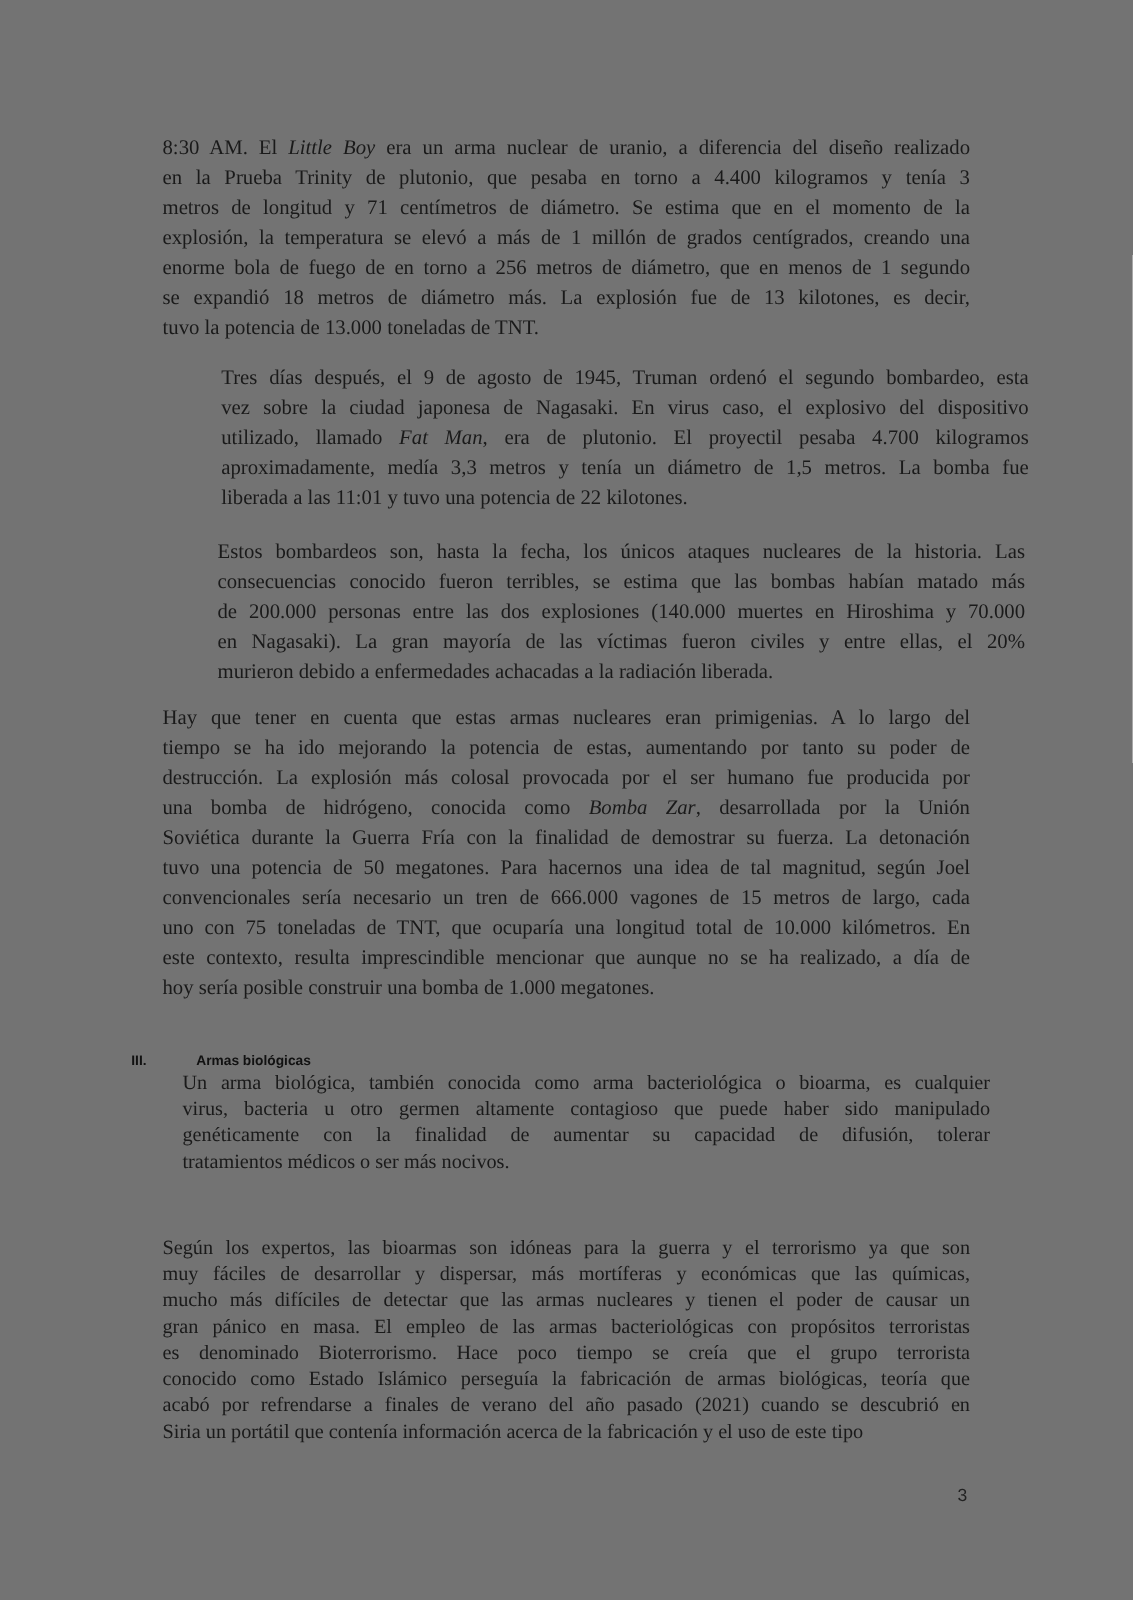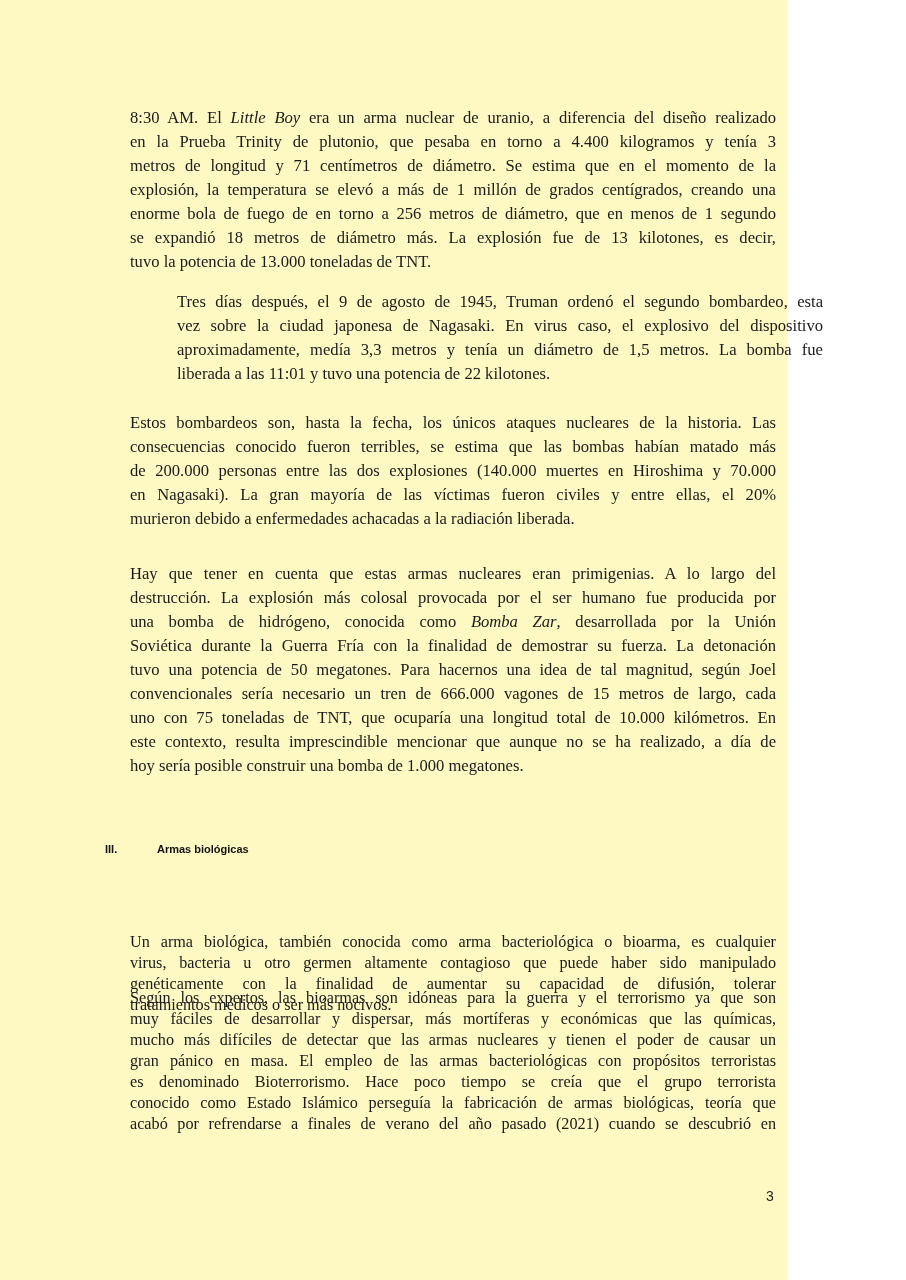--- a/index.html
+++ b/index.html
@@ -1,17 +1,17 @@
 <!DOCTYPE html>
 <html><head>
 <meta charset="utf-8">
 <style>
   html, body { margin: 0; padding: 0; background: #ffffff; }
   body { width: 906px; height: 1280px; position: relative; overflow: hidden; }
-  .page { position: absolute; left: 0; top: 0; width: 788px; height: 1280px; background: #fef9c3; }
+  .page { position: absolute; left: 0; top: 0; width: 906px; height: 1280px; background: #737373; }
   .para { position: absolute; left: 130px; width: 646px; color: #1a1a1a;
           font-family: "Liberation Serif", "DejaVu Serif", serif; }
   .line { display: block; text-align: justify; text-align-last: justify; white-space: nowrap; overflow: visible; }
   .line.last { text-align-last: left; }
   .p-a { font-size: 16.6px; line-height: 24px; }
   .p-b { font-size: 16.2px; line-height: 21px; }
   .heading { position: absolute; left: 105px; top: 843px; font-family: "Liberation Sans", "DejaVu Sans", sans-serif;
              font-weight: bold; font-size: 11px; color: #111; }
   .heading .num { display: inline-block; width: 52px; }
   .pagenum { position: absolute; left: 766px; top: 1188px; font-family: "Liberation Sans", "DejaVu Sans", sans-serif;
@@ -28,56 +28,59 @@
       <span class="line">en la Prueba Trinity de plutonio, que pesaba en torno a 4.400 kilogramos y tenía 3</span>
       <span class="line">metros de longitud y 71 centímetros de diámetro. Se estima que en el momento de la</span>
       <span class="line">explosión, la temperatura se elevó a más de 1 millón de grados centígrados, creando una</span>
       <span class="line">enorme bola de fuego de en torno a 256 metros de diámetro, que en menos de 1 segundo</span>
       <span class="line">se expandió 18 metros de diámetro más.  La explosión fue de 13 kilotones, es decir,</span>
       <span class="line last">tuvo la potencia de 13.000 toneladas de TNT.</span>
     </div>
   <div class="para p-a" style="top:290px;margin-left:47px;">
       <span class="line">Tres días después, el 9 de agosto de 1945, Truman ordenó el segundo bombardeo, esta</span>
       <span class="line">vez sobre la ciudad japonesa de Nagasaki. En virus caso, el explosivo del dispositivo</span>
+      <span class="line">utilizado, llamado <i>Fat Man</i>, era de plutonio. El proyectil pesaba 4.700 kilogramos</span>
       <span class="line">aproximadamente, medía 3,3 metros y tenía un diámetro de 1,5 metros. La bomba fue</span>
       <span class="line last">liberada a las 11:01 y tuvo una potencia de 22 kilotones.</span>
     </div>
-  <div class="para p-a" style="top:411px;">
+  <div class="para p-a" style="top:429px;margin-left:44px;">
       <span class="line">Estos bombardeos son, hasta la fecha, los únicos ataques nucleares de la historia. Las</span>
       <span class="line">consecuencias conocido fueron terribles, se estima que las bombas habían matado más</span>
       <span class="line">de 200.000 personas entre las dos explosiones (140.000 muertes en Hiroshima y 70.000</span>
       <span class="line">en Nagasaki). La gran mayoría de las víctimas fueron civiles y entre ellas, el 20%</span>
       <span class="line last">murieron debido a enfermedades achacadas a la radiación liberada.</span>
     </div>
   <div class="para p-a" style="top:562px;">
       <span class="line">Hay que tener en cuenta que estas armas nucleares eran primigenias. A lo largo del</span>
+      <span class="line">tiempo se ha ido mejorando la potencia de estas, aumentando por tanto su poder de</span>
       <span class="line">destrucción.  La explosión más colosal provocada por el ser humano fue producida por</span>
       <span class="line">una bomba de hidrógeno, conocida como <i>Bomba Zar</i>, desarrollada por la Unión</span>
       <span class="line">Soviética durante la Guerra Fría con la finalidad de demostrar su fuerza. La detonación</span>
       <span class="line">tuvo una potencia de 50 megatones. Para hacernos una idea de tal magnitud, según Joel</span>
       <span class="line">convencionales sería necesario un tren de 666.000 vagones de 15 metros de largo, cada</span>
       <span class="line">uno con 75 toneladas de TNT, que ocuparía una longitud total de 10.000 kilómetros. En</span>
       <span class="line">este contexto, resulta imprescindible mencionar que aunque no se ha realizado, a día de</span>
       <span class="line last">hoy sería posible construir una bomba de 1.000 megatones.</span>
     </div>
 
   <div class="heading">
     <span class="num">III.</span><span>Armas biológicas</span>
   </div>
 
-  <div class="para p-b" style="top:932px;">
+  <div class="para p-b" style="top:856px;margin-left:16px;">
       <span class="line">Un arma biológica, también conocida como arma bacteriológica o bioarma, es cualquier</span>
       <span class="line">virus, bacteria u otro germen altamente contagioso  que puede haber sido manipulado</span>
       <span class="line">genéticamente con la finalidad de aumentar su capacidad de difusión, tolerar</span>
       <span class="line last">tratamientos médicos o ser más nocivos.</span>
     </div>
   <div class="para p-b" style="top:988px;">
       <span class="line">Según los expertos, las bioarmas son idóneas para la guerra y el terrorismo  ya que son</span>
       <span class="line">muy fáciles de desarrollar y dispersar, más mortíferas y económicas que las químicas,</span>
       <span class="line">mucho más difíciles de detectar que las armas nucleares y tienen el poder de causar un</span>
       <span class="line">gran pánico en masa. El empleo de las armas bacteriológicas con propósitos terroristas</span>
       <span class="line">es denominado Bioterrorismo. Hace poco tiempo se creía que el grupo terrorista</span>
       <span class="line">conocido como Estado Islámico perseguía la fabricación de armas biológicas, teoría que</span>
       <span class="line">acabó por refrendarse a finales de verano del año pasado (2021) cuando se descubrió en</span>
+      <span class="line last">Siria un portátil que contenía información acerca de la fabricación y el uso de este tipo</span>
     </div>
 
   <div class="pagenum">3</div>
 </div>
 
 </body></html>

